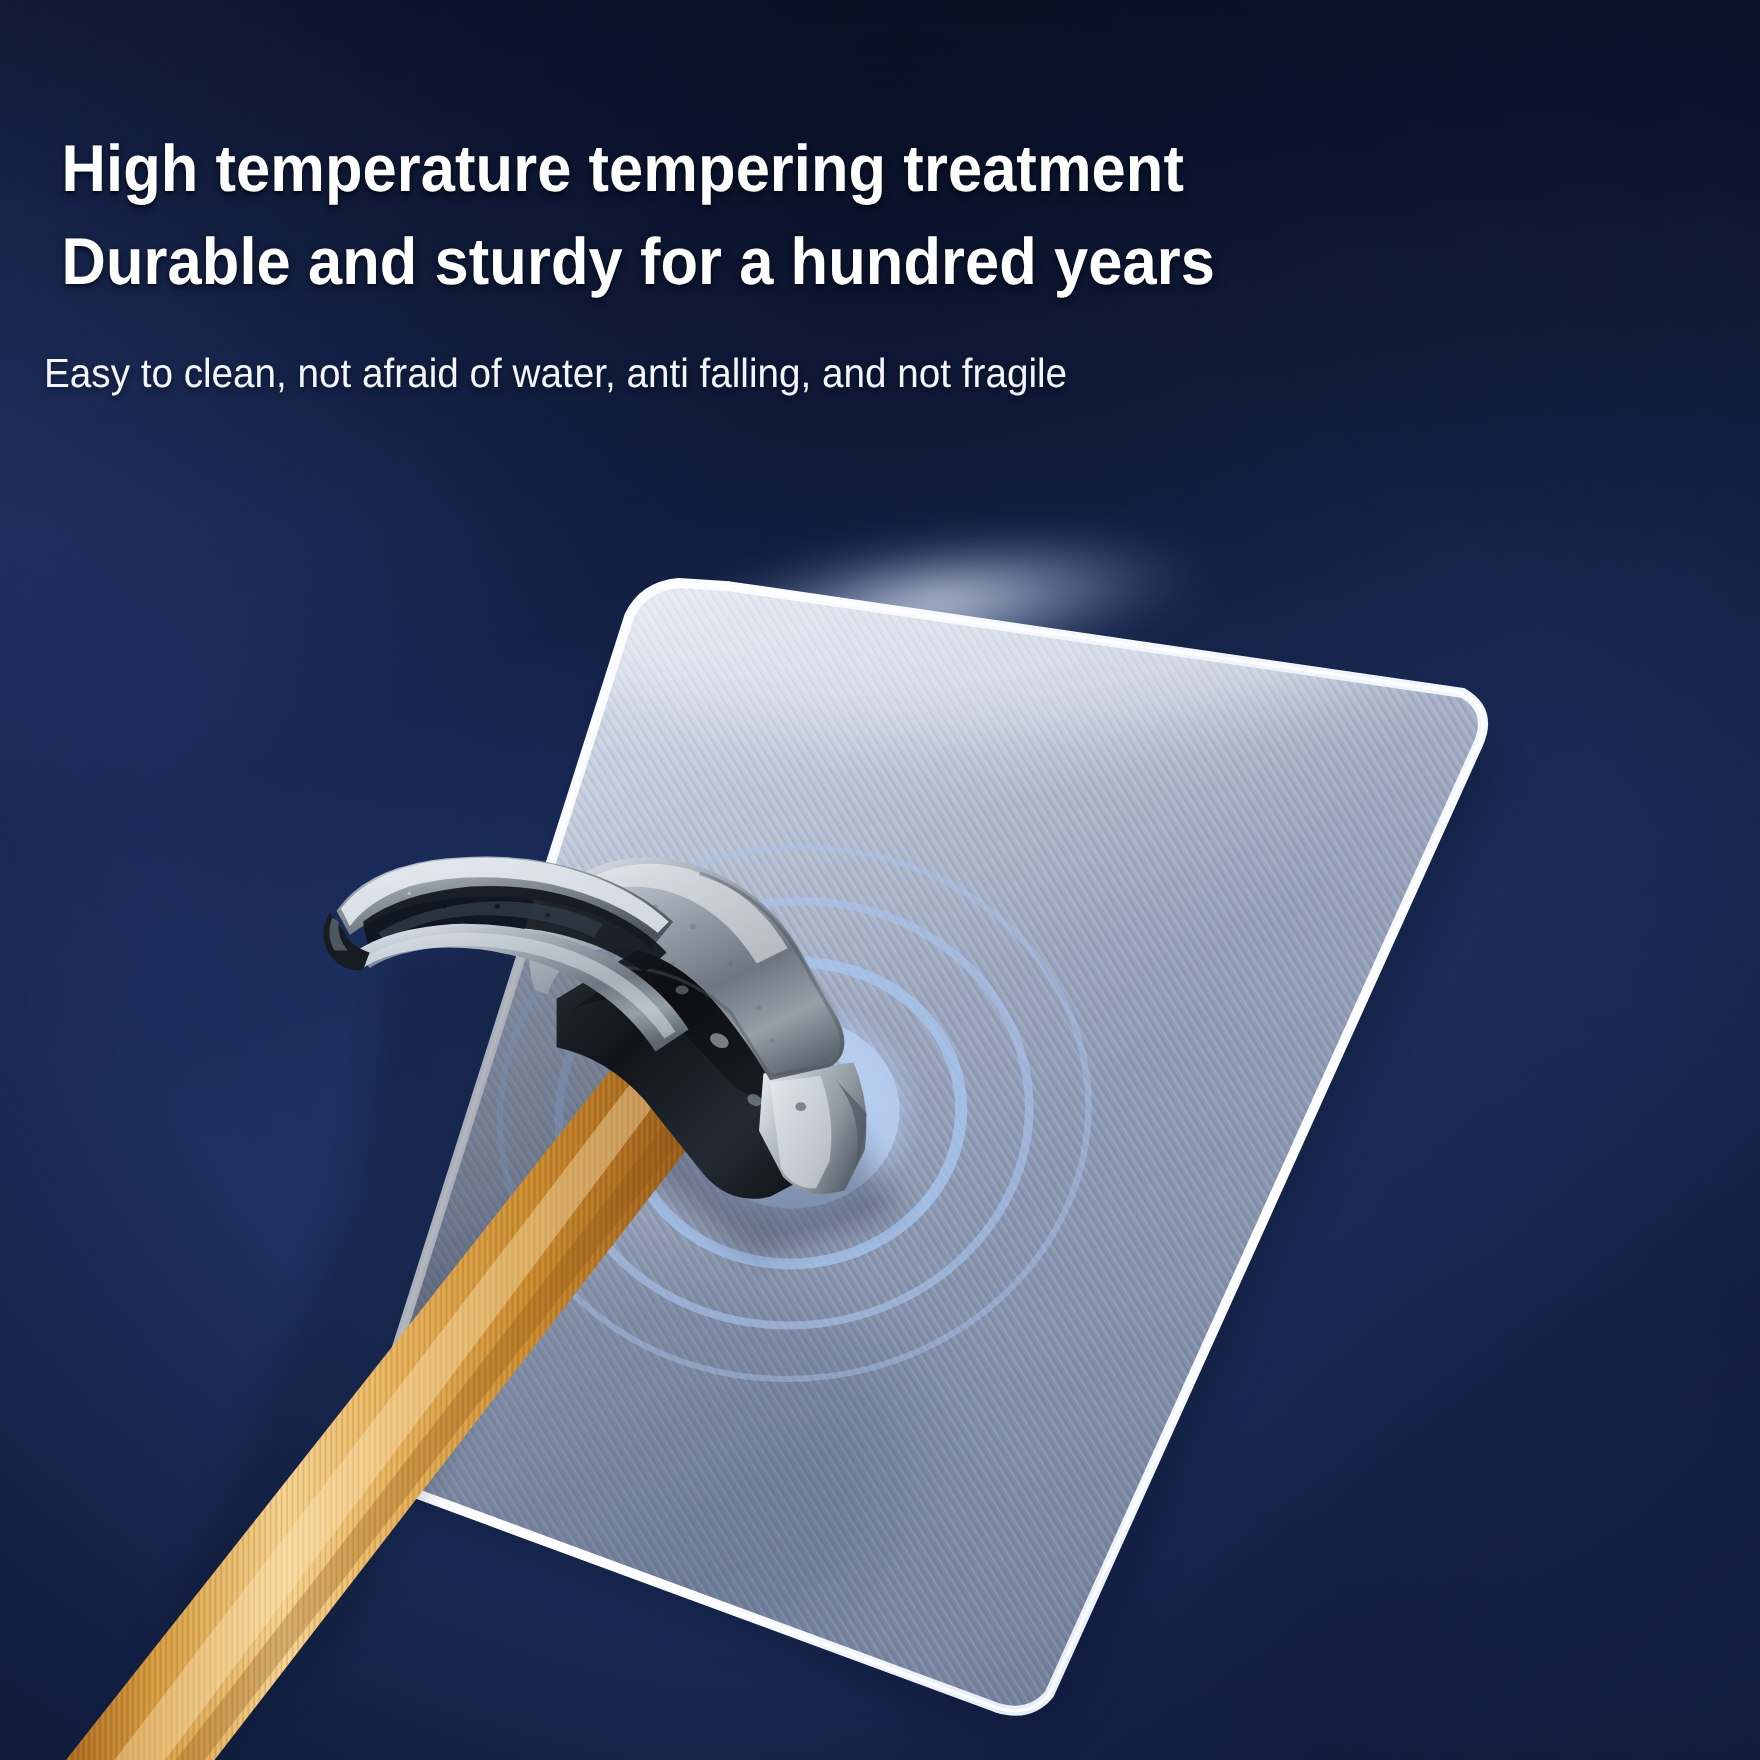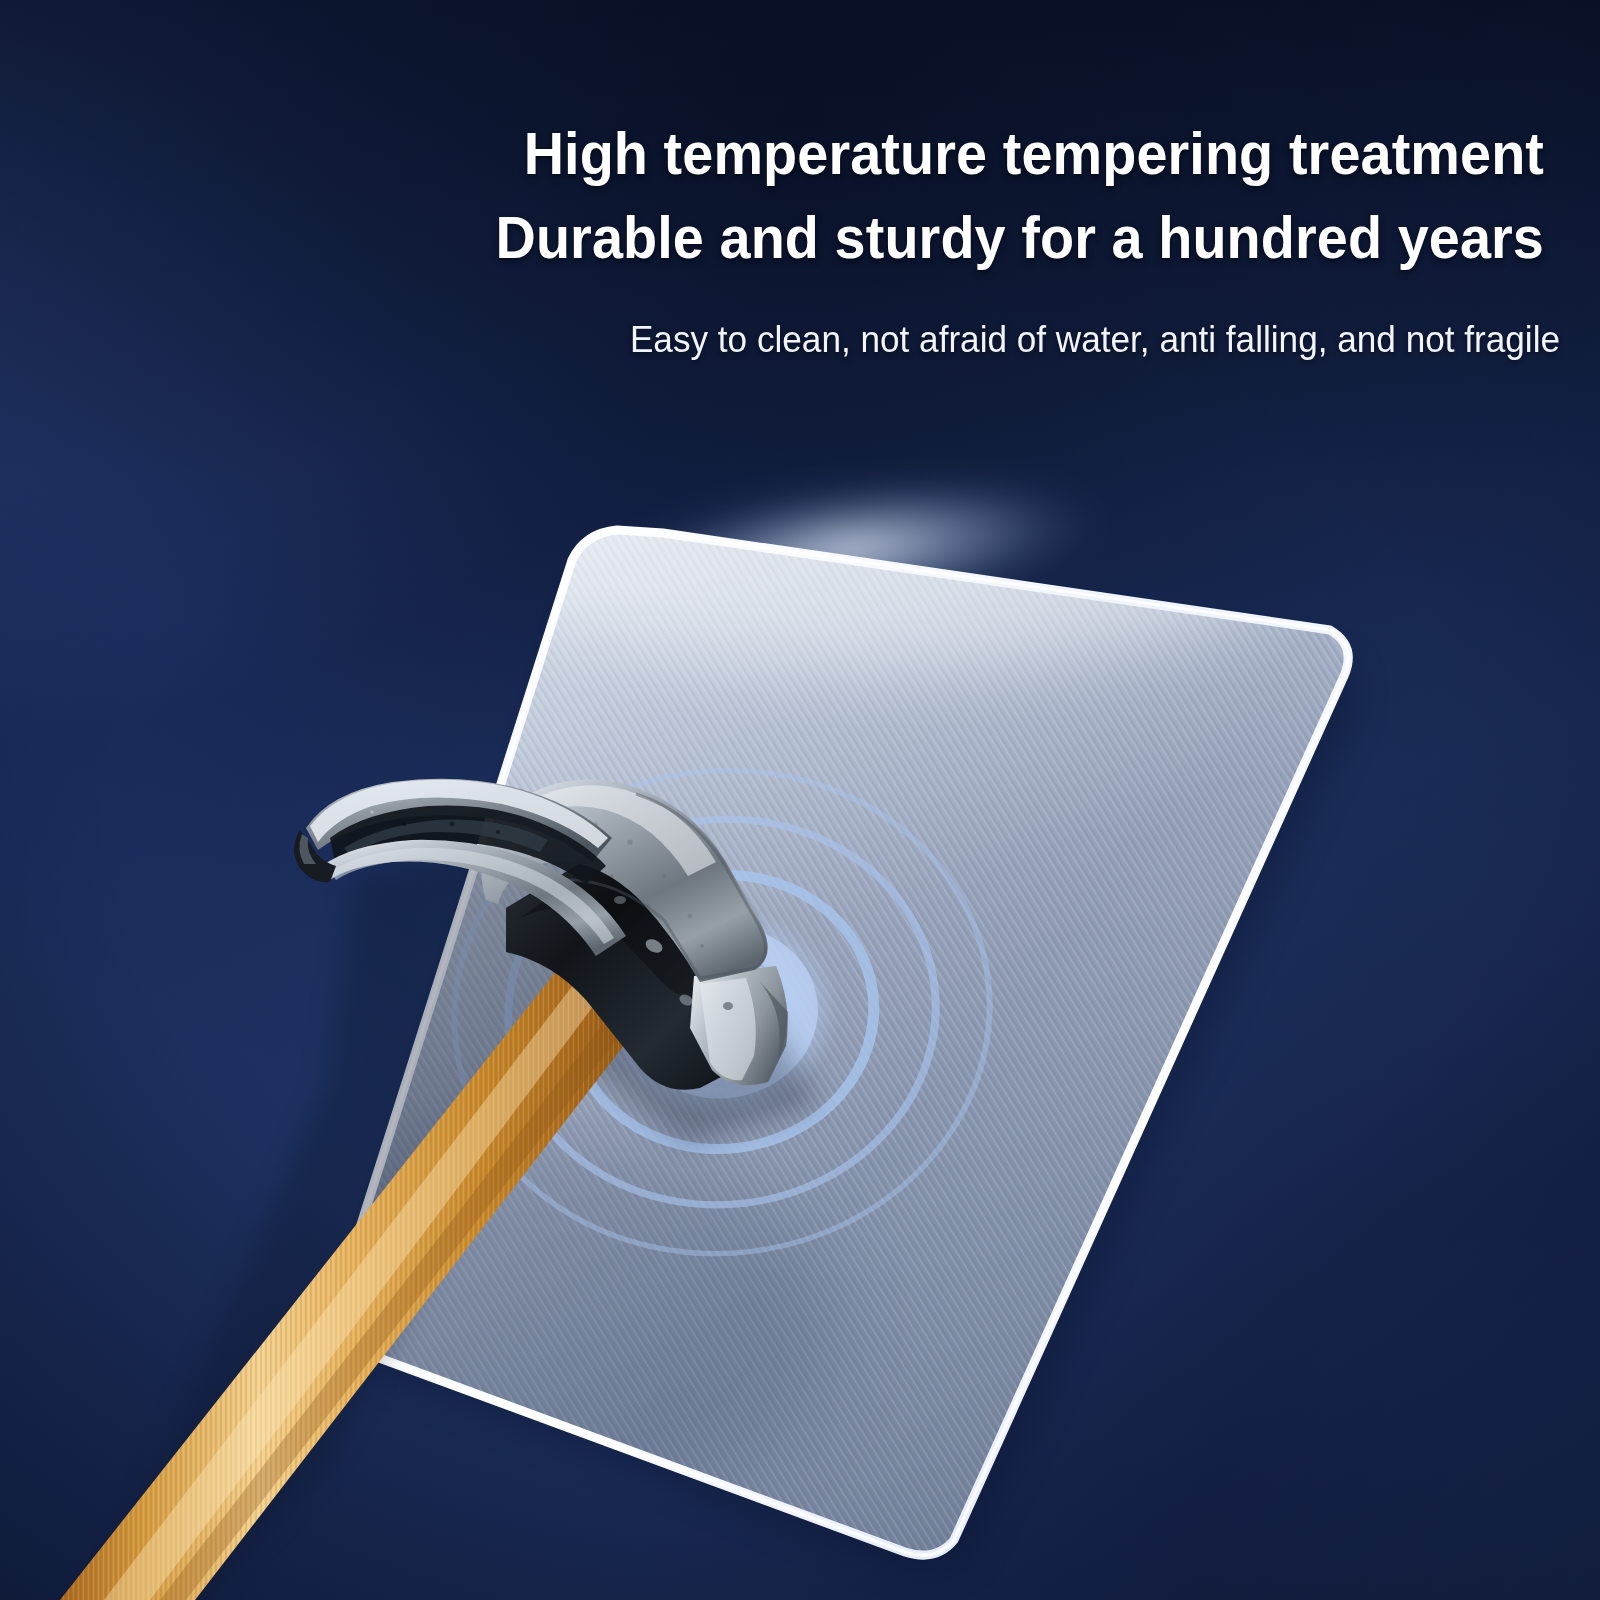--- a/index.html
+++ b/index.html
@@ -22,21 +22,21 @@
   .bg-vig{
     position:absolute;inset:0;
     background:radial-gradient(100% 78% at 50% 52%, rgba(0,0,0,0) 42%, rgba(5,10,26,.42) 82%, rgba(3,7,20,.62) 100%);
   }
   .bg-topdark{
     position:absolute;left:0;right:0;top:0;height:480px;
     background:linear-gradient(180deg, rgba(8,16,38,.55) 0%, rgba(10,20,44,.30) 46%, rgba(0,0,0,0) 100%);
   }
 
   
-  .headings{position:absolute;left:0;right:0;top:112px;text-align:right;z-index:40;}
+  .headings{position:absolute;left:0;right:0;top:112px;text-align:left;z-index:40;}
   .h-line{
     color:#ffffff;font-weight:700;font-size:60px;line-height:1.40;
     letter-spacing:.1px;white-space:nowrap;
     transform:scaleX(.93);
     text-shadow:0 3px 7px rgba(2,8,24,.70), 0 1px 2px rgba(2,8,24,.55);
   }
   .sub-line{
     margin-top:36px;color:#f2f5fb;font-weight:400;font-size:37px;
     line-height:1.3;white-space:nowrap;transform:scaleX(.95);
     text-shadow:0 2px 6px rgba(2,8,24,.62);

